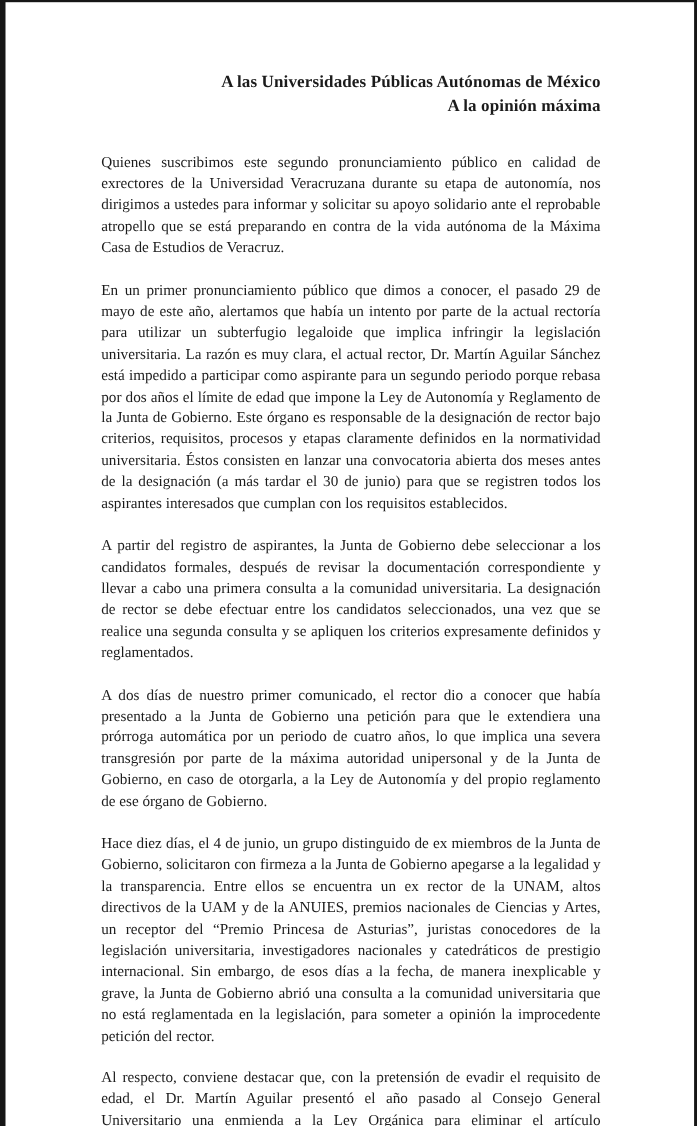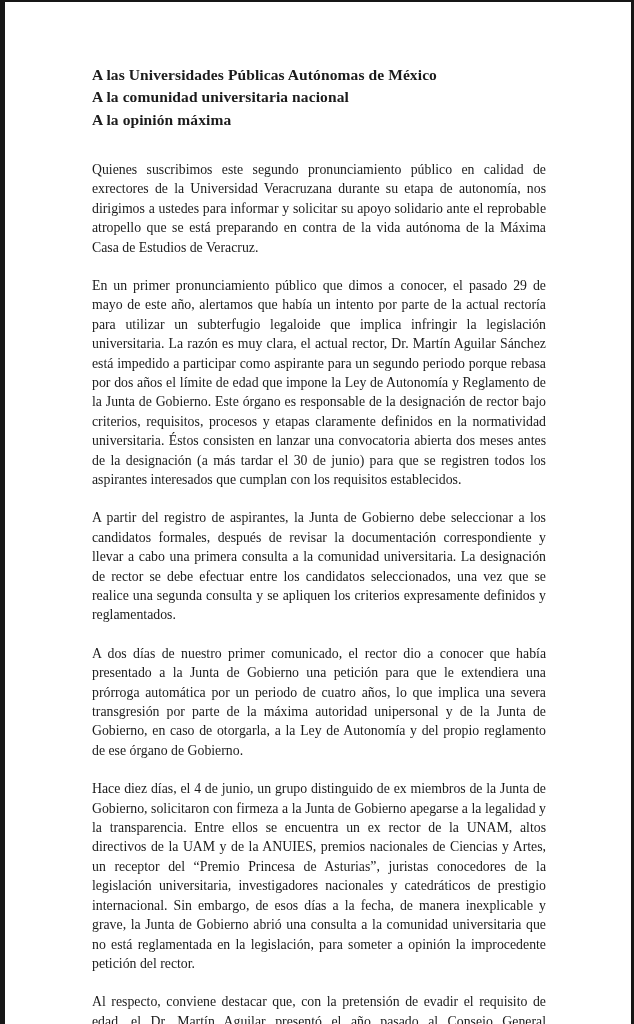--- a/index.html
+++ b/index.html
@@ -28,21 +28,21 @@
     top: 64px;
     width: 454px;
     color: #1b1b1b;
   }
   .salutation {
     font-weight: bold;
     font-size: 15.5px;
     line-height: 22.3px;
     letter-spacing: 0.1px;
   }
-  .salutation-line { white-space: nowrap; }
+  .salutation-line { white-space: nowrap; text-align: right; }
   .body-text {
     margin-top: 29px;
     font-size: 13.8px;
     line-height: 19.4px;
   }
   .body-text p {
     margin: 12px 0 19px 0;
     text-align: justify;
     text-justify: inter-word;
   }
@@ -52,21 +52,20 @@
 <body>
 
 <div class="screen">
   <div class="edge edge-left"></div>
   <div class="edge edge-top"></div>
   <div class="edge edge-right"></div>
 
   <div class="doc">
     <div class="salutation">
       <div class="salutation-line">A las Universidades Públicas Autónomas de México</div>
-      <div class="salutation-line">A la comunidad universitaria nacional</div>
       <div class="salutation-line">A la opinión máxima</div>
     </div>
 
     <div class="body-text">
       <p>Quienes suscribimos este segundo pronunciamiento público en calidad de exrectores de la Universidad Veracruzana durante su etapa de autonomía, nos dirigimos a ustedes para informar y solicitar su apoyo solidario ante el reprobable atropello que se está preparando en contra de la vida autónoma de la Máxima Casa de Estudios de Veracruz.</p>
       <p>En un primer pronunciamiento público que dimos a conocer, el pasado 29 de mayo de este año, alertamos que había un intento por parte de la actual rectoría para utilizar un subterfugio legaloide que implica infringir la legislación universitaria. La razón es muy clara, el actual rector, Dr. Martín Aguilar Sánchez está impedido a participar como aspirante para un segundo periodo porque rebasa por dos años el límite de edad que impone la Ley de Autonomía y Reglamento de la Junta de Gobierno. Este órgano es responsable de la designación de rector bajo criterios, requisitos, procesos y etapas claramente definidos en la normatividad universitaria. Éstos consisten en lanzar una convocatoria abierta dos meses antes de la designación (a más tardar el 30 de junio) para que se registren todos los aspirantes interesados que cumplan con los requisitos establecidos.</p>
       <p>A partir del registro de aspirantes, la Junta de Gobierno debe seleccionar a los candidatos formales, después de revisar la documentación correspondiente y llevar a cabo una primera consulta a la comunidad universitaria. La designación de rector se debe efectuar entre los candidatos seleccionados, una vez que se realice una segunda consulta y se apliquen los criterios expresamente definidos y reglamentados.</p>
       <p>A dos días de nuestro primer comunicado, el rector dio a conocer que había presentado a la Junta de Gobierno una petición para que le extendiera una prórroga automática por un periodo de cuatro años, lo que implica una severa transgresión por parte de la máxima autoridad unipersonal y de la Junta de Gobierno, en caso de otorgarla, a la Ley de Autonomía y del propio reglamento de ese órgano de Gobierno.</p>
       <p>Hace diez días, el 4 de junio, un grupo distinguido de ex miembros de la Junta de Gobierno, solicitaron con firmeza a la Junta de Gobierno apegarse a la legalidad y la transparencia. Entre ellos se encuentra un ex rector de la UNAM, altos directivos de la UAM y de la ANUIES, premios nacionales de Ciencias y Artes, un receptor del “Premio Princesa de Asturias”, juristas conocedores de la legislación universitaria, investigadores nacionales y catedráticos de prestigio internacional. Sin embargo, de esos días a la fecha, de manera inexplicable y grave, la Junta de Gobierno abrió una consulta a la comunidad universitaria que no está reglamentada en la legislación, para someter a opinión la improcedente petición del rector.</p>
       <p>Al respecto, conviene destacar que, con la pretensión de evadir el requisito de edad, el Dr. Martín Aguilar presentó el año pasado al Consejo General Universitario una enmienda a la Ley Orgánica para eliminar el artículo correspondiente, lo que fue cuestionado por tratarse claramente de un beneficio personal y no institucional; aunque finalmente fue aprobada por el Consejo Universitario para ser sometida a la consideración de la Legislatura Estatal. Sin embargo, ante su inminente rechazo, el propio rector se vio obligado a retirar esa gestión ante el Poder Legislativo de Veracruz. Este antecedente explica claramente la motivación e intención de infringir la ley. Habrá que añadir que, ante la presión de algunos de sus pares en la Junta de Gobierno, la Dra. María Angélica Buendía Espinosa presentó su renuncia a ese órgano de gobierno. Hasta el día de hoy no se ha notificado a la comunidad universitaria la razón de ese lamentable incidente ni se ha atendido su reemplazo, tal y como lo mandata la norma universitaria.</p>

